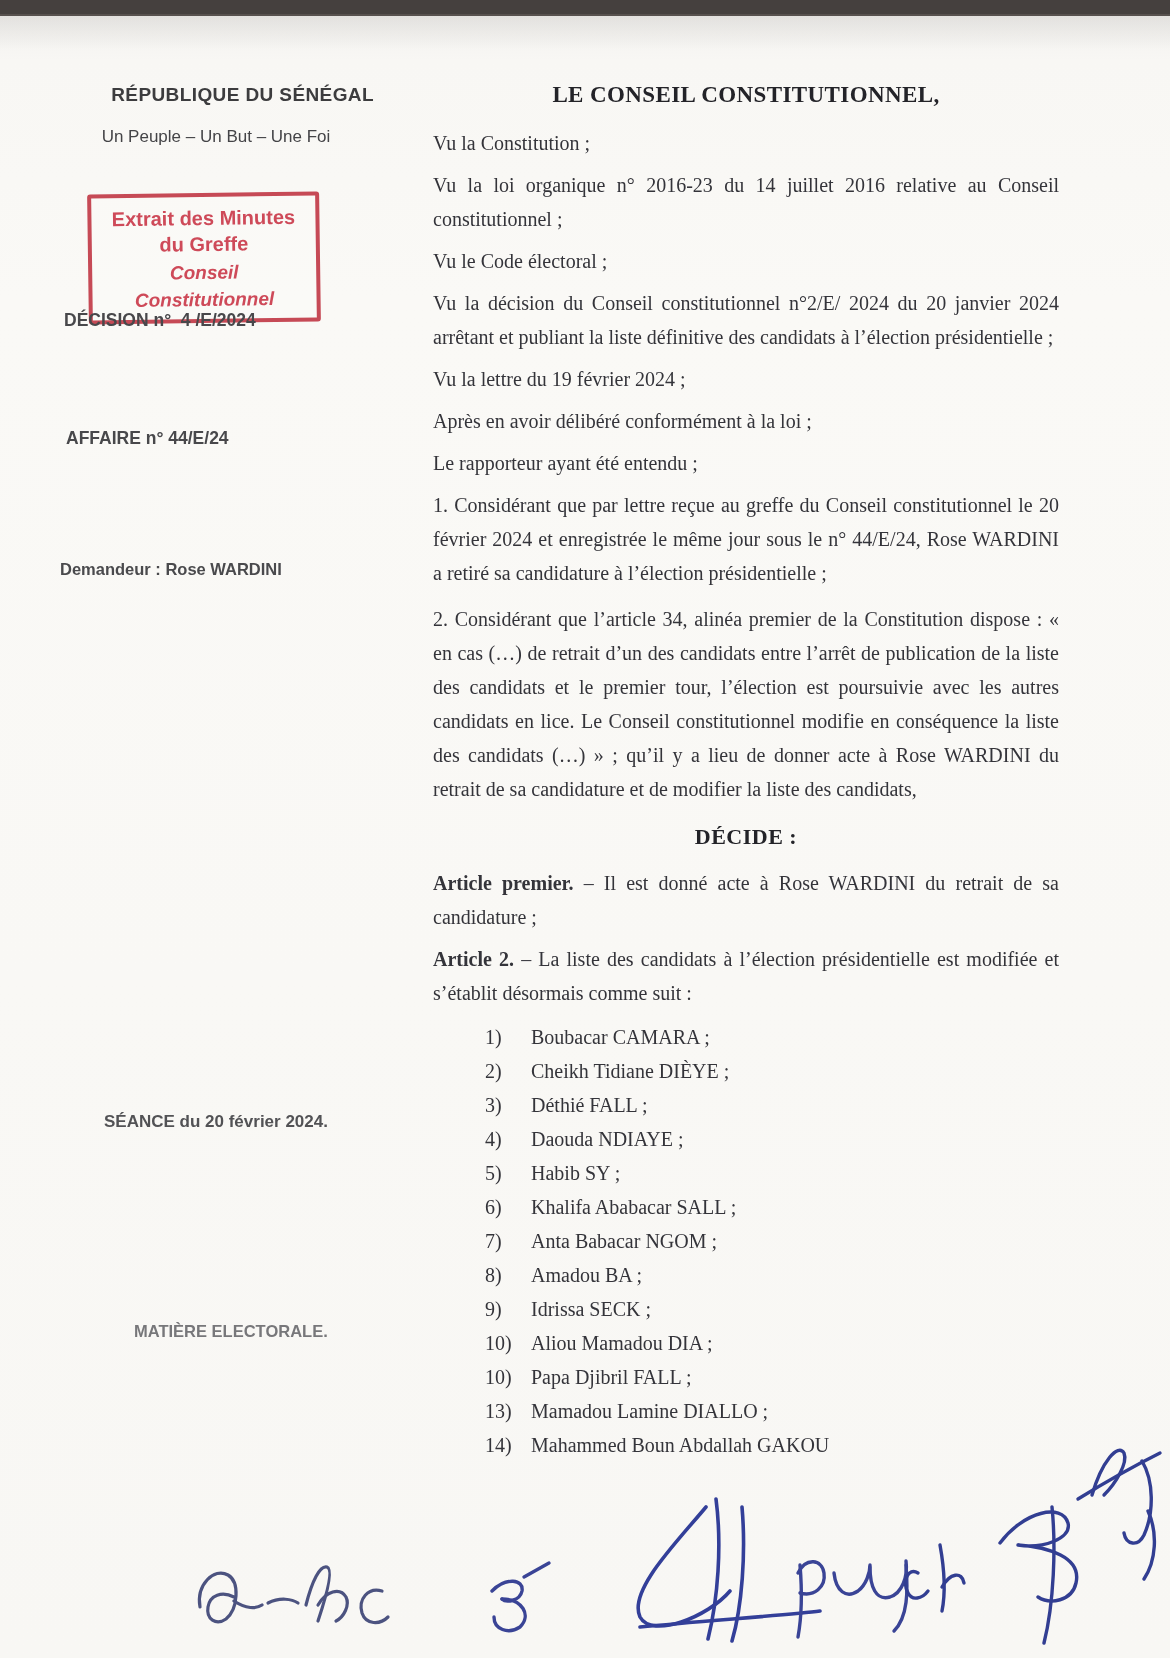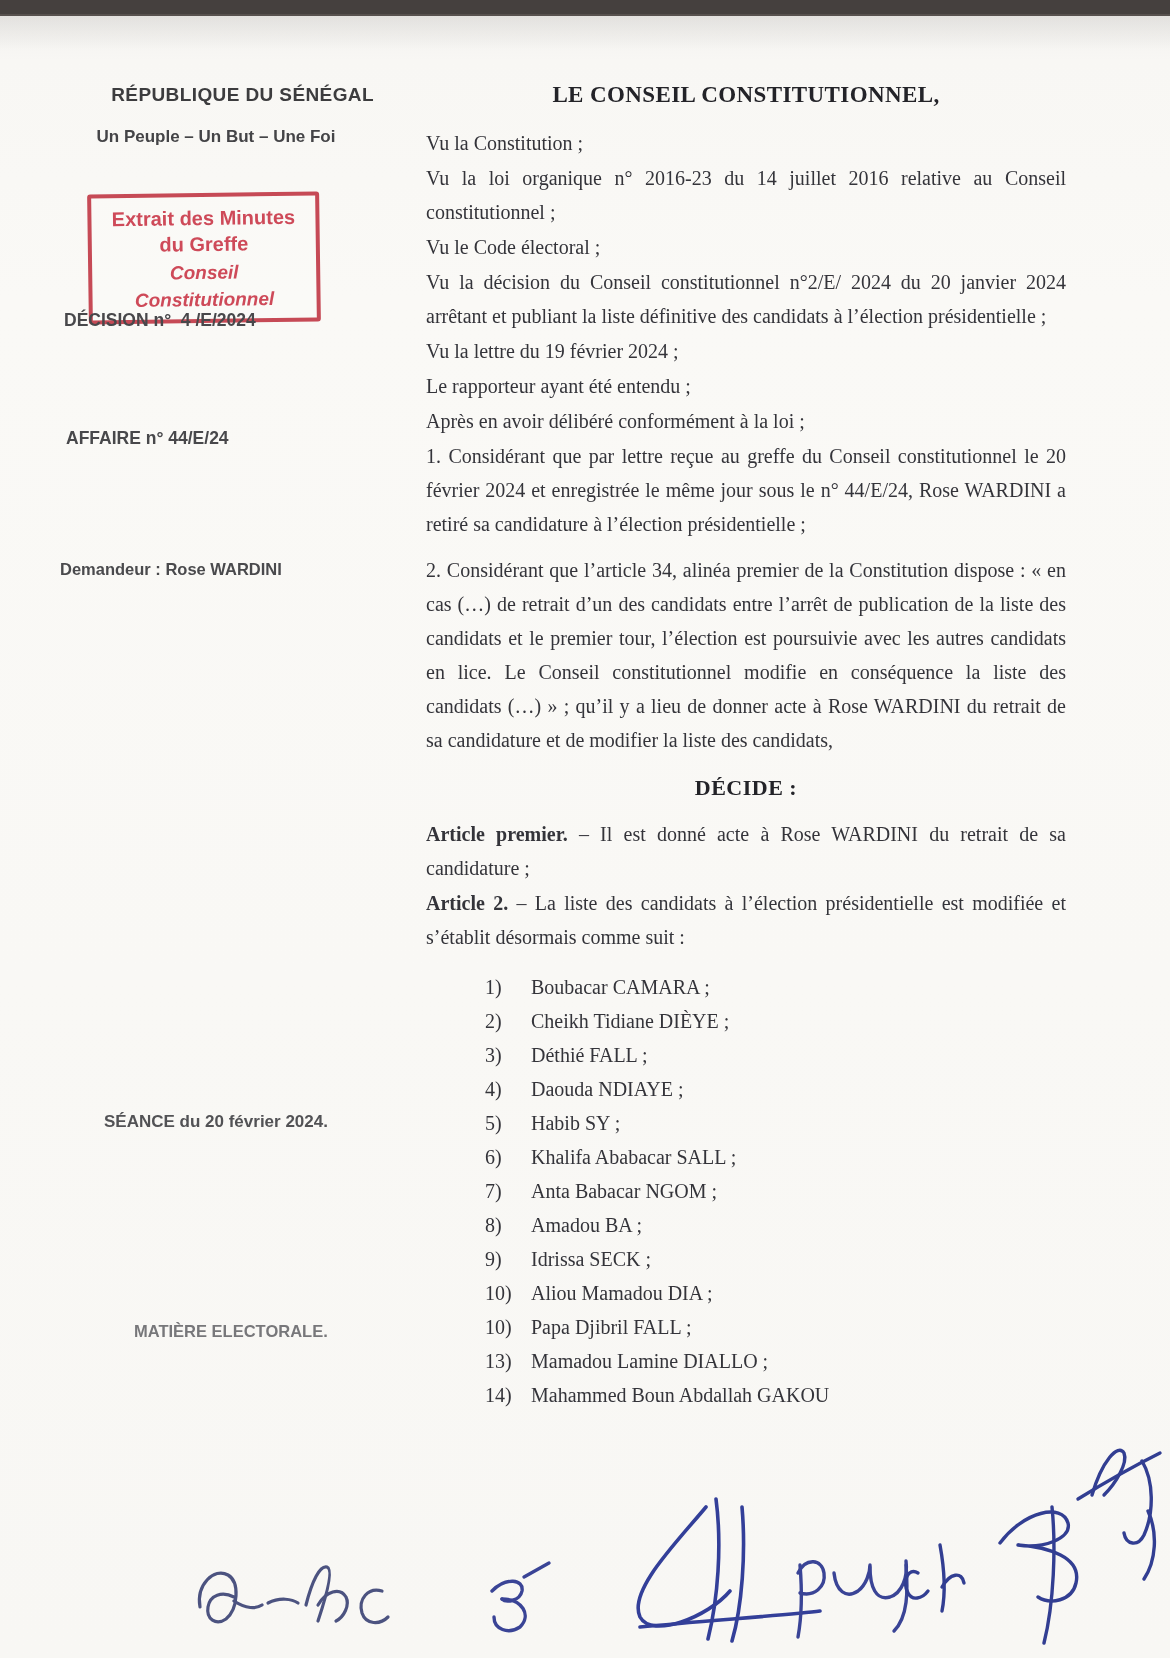--- a/index.html
+++ b/index.html
@@ -8,21 +8,21 @@
     background:#f7f6f3;
     font-family:"Liberation Sans",sans-serif;
   }
   .page{position:absolute;inset:0;background:linear-gradient(180deg,#efeeec 0px,#f8f7f4 60px,#faf9f6 300px,#f8f7f4 1658px);}
   .topbar{position:absolute;top:0;left:0;width:1170px;height:14px;background:#45403e;border-bottom:2px solid #57514e;}
   .topbar-fade{position:absolute;top:16px;left:0;width:1170px;height:34px;background:linear-gradient(180deg,rgba(120,115,110,.12),rgba(120,115,110,0));}
 
   
   .lc{position:absolute;color:#3f3f41;}
   .republic{top:84px;left:58px;width:316px;text-align:right;font-size:19px;font-weight:700;letter-spacing:.4px;color:#3c3c3e;}
-  .motto{top:127px;left:58px;width:316px;text-align:center;font-size:17px;font-weight:700;color:#444447;}
+  .motto{top:127px;left:58px;width:316px;text-align:center;font-size:17px;font-weight:400;color:#444447;}
   .stamp{
     top:193px;left:88px;width:212px;padding:8px 6px 6px;
     border:4px solid #c64a56;border-radius:3px;
     text-align:center;color:#ce4a59;transform:rotate(-.8deg);
     background:rgba(255,255,255,.15);
   }
   .stamp-l1,.stamp-l2{font-size:20px;font-weight:700;line-height:26px;}
   .stamp-l3{font-size:19px;font-weight:700;font-style:italic;line-height:27px;margin-top:2px;}
   .decision{top:310px;left:64px;font-size:17.5px;font-weight:600;color:#48484b;white-space:pre-wrap;}
   .affaire{top:428px;left:66px;font-size:17.5px;font-weight:700;color:#48484b;}
@@ -30,25 +30,25 @@
   .seance{top:1112px;left:104px;font-size:17px;font-weight:600;color:#525255;}
   .matiere{top:1322px;left:134px;font-size:16.5px;font-weight:600;color:#77777a;}
 
   
   .rc{
     position:absolute;top:80px;left:425px;width:642px;
     font-family:"Liberation Serif",serif;font-size:20px;line-height:34px;
     color:#34343a;text-align:justify;
   }
   .rc-title{font-size:23px;font-weight:700;text-align:center;letter-spacing:.4px;color:#232328;margin:0 0 16px 0;line-height:30px;}
-  .rc p{margin:1px;}
+  .rc p{margin:8px;}
   .para2{margin-top:12px !important;}
   .decide{font-size:22px;font-weight:700;text-align:center;letter-spacing:.5px;color:#232328;margin:14px 0 12px 0 !important;}
   .article .lbl{font-weight:700;}
-  .cands{margin-top:16px;}
+  .cands{margin-top:10px;}
   .cand{padding-left:60px;}
   .cand-num{display:inline-block;min-width:46px;}
 
   
   .sigs{position:absolute;top:1395px;left:0;width:1170px;height:263px;pointer-events:none;}
   .sigs path{fill:none;stroke-linecap:round;stroke-linejoin:round;}
 </style>
 </head>
 <body>
 
@@ -73,22 +73,22 @@
   <div class="lc matiere">MATIÈRE ELECTORALE.</div>
 
   <div class="rc">
     <h1 class="rc-title">LE CONSEIL CONSTITUTIONNEL,</h1>
 
     <p>Vu la Constitution ;</p>
       <p>Vu la loi organique n° 2016-23 du 14 juillet 2016 relative au Conseil constitutionnel ;</p>
       <p>Vu le Code électoral ;</p>
       <p>Vu la décision du Conseil constitutionnel n°2/E/ 2024 du 20 janvier 2024 arrêtant et publiant la liste définitive des candidats à l’élection présidentielle ;</p>
       <p>Vu la lettre du 19 février 2024 ;</p>
+      <p>Après en avoir délibéré conformément à la loi ;</p>
       <p>Le rapporteur ayant été entendu ;</p>
-      <p>Après en avoir délibéré conformément à la loi ;</p>
 
     <p>1. Considérant que par lettre reçue au greffe du Conseil constitutionnel le 20 février 2024 et enregistrée le même jour sous le n° 44/E/24, Rose WARDINI a retiré sa candidature à l’élection présidentielle ;</p>
     <p class="para2">2. Considérant que l’article 34, alinéa premier de la Constitution dispose : « en cas (…) de retrait d’un des candidats entre l’arrêt de publication de la liste des candidats et le premier tour, l’élection est poursuivie avec les autres candidats en lice. Le Conseil constitutionnel modifie en conséquence la liste des candidats (…) » ; qu’il y a lieu de donner acte à Rose WARDINI du retrait de sa candidature et de modifier la liste des candidats,</p>
 
     <p class="decide">DÉCIDE :</p>
 
     <p class="article"><span class="lbl">Article premier.</span><span> – Il est donné acte à Rose WARDINI du retrait de sa candidature ;</span></p>
     <p class="article"><span class="lbl">Article 2.</span><span> – La liste des candidats à l’élection présidentielle est modifiée et s’établit désormais comme suit :</span></p>
 
     <div class="cands">

